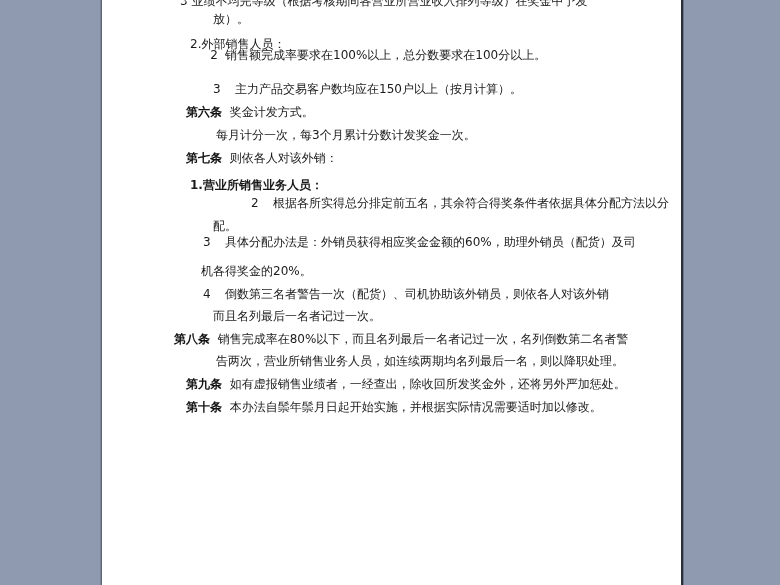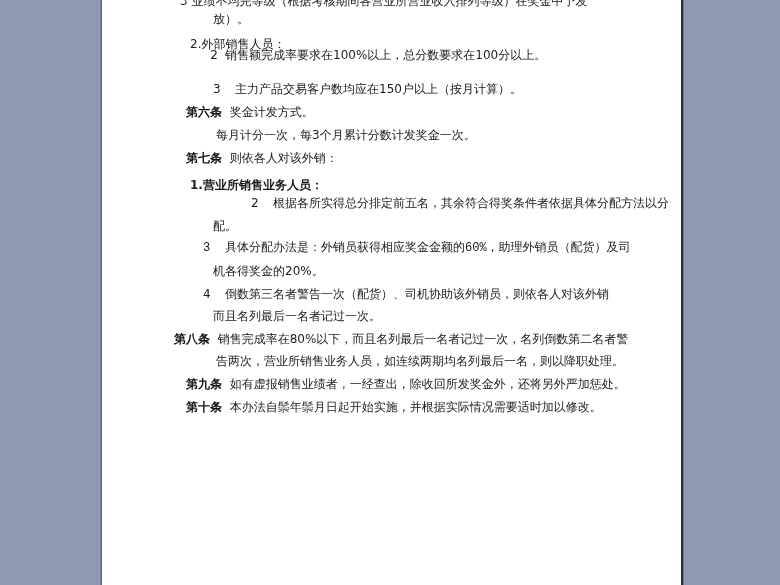--- a/index.html
+++ b/index.html
@@ -56,24 +56,24 @@
 </div>
 <div class="line" style="left:190px;top:178px;font-weight:bold;">
   <span>1.营业所销售业务人员：</span>
 </div>
 <div class="line" style="left:203px;top:196px;margin-left:48px;">
   <span class="num">2</span><span>根据各所实得总分排定前五名，其余符合得奖条件者依据具体分配方法以分</span>
 </div>
 <div class="line" style="left:213px;top:219px;">
   <span>配。</span>
 </div>
-<div class="line" style="left:203px;top:241px;font-family:Liberation Mono, monospace;">
+<div class="line" style="left:203px;top:235px;">
   <span class="num">3</span><span>具体分配办法是：外销员获得相应奖金金额的60%，助理外销员（配货）及司</span>
 </div>
-<div class="line" style="left:213px;top:264px;">
+<div class="line" style="left:201px;top:264px;">
   <span>机各得奖金的20%。</span>
 </div>
 <div class="line" style="left:203px;top:287px;">
   <span class="num">4</span><span>倒数第三名者警告一次（配货）、司机协助该外销员，则依各人对该外销</span>
 </div>
 <div class="line" style="left:213px;top:309px;">
   <span>而且名列最后一名者记过一次。</span>
 </div>
 <div class="line" style="left:160px;top:332px;">
   <span class="art">第八条</span>&nbsp;&nbsp;<span>销售完成率在80%以下，而且名列最后一名者记过一次，名列倒数第二名者警</span>

